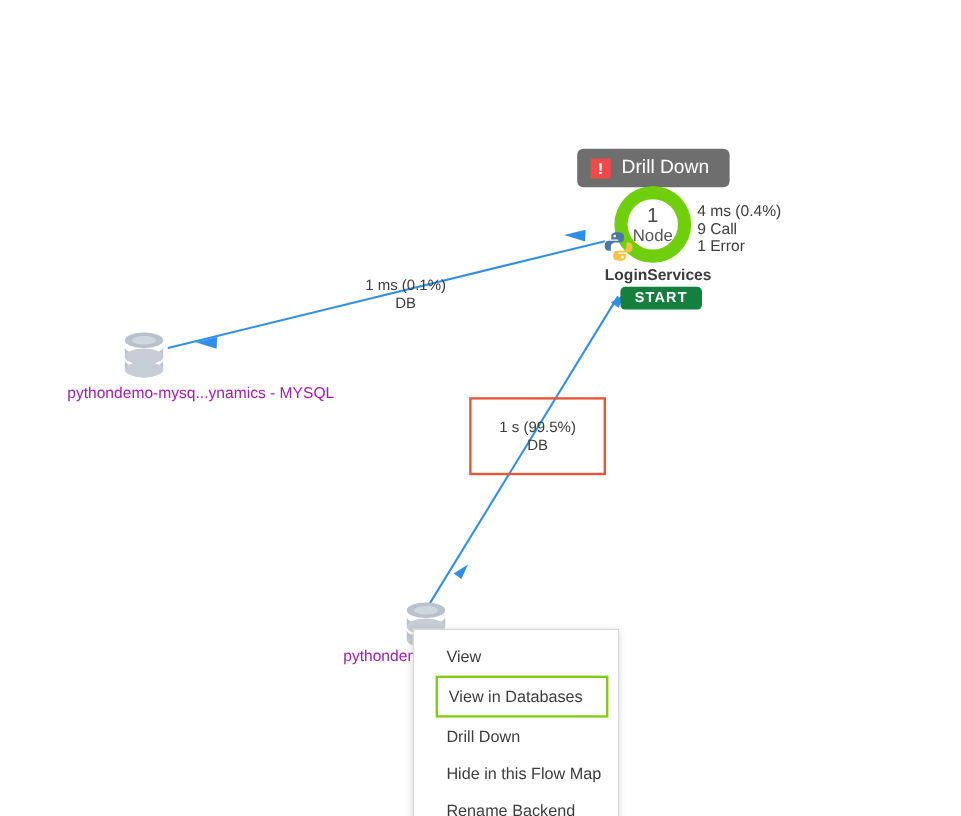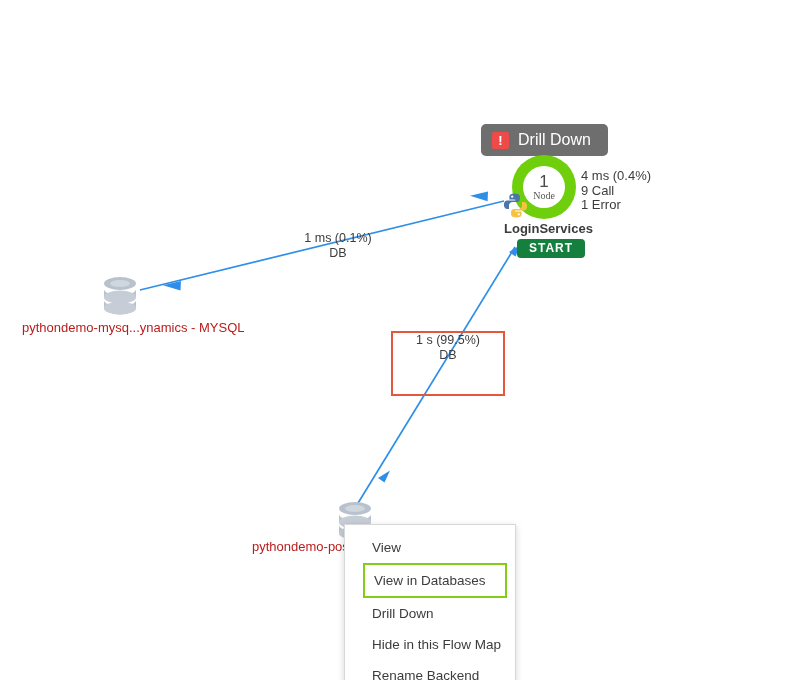--- a/index.html
+++ b/index.html
@@ -92,23 +92,22 @@
     align-items: center;
     justify-content: center;
     line-height: 1;
   }
   .node-donut .hole .count {
     font-size: 17px;
     color: #4a4a4a;
     margin-bottom: 1px;
   }
   .node-donut .hole .unit {
-    font-size: 10px;
+    font-size: 14px;
     color: #555555;
-    font-family: Liberation Serif, serif;
   }
 
   
   .python-icon {
     position: absolute;
     left: 503px;
     top: 193px;
     width: 25px;
     height: 25px;
   }
@@ -158,22 +157,23 @@
     position: absolute;
     width: 38px;
     height: 42px;
   }
   #db-mysql { left: 101px; top: 275px; }
   #db-postgres { left: 336px; top: 500px; }
 
   .db-label {
     position: absolute;
     font-size: 13px;
-    color: #b91c1c;
-    white-space: nowrap;
+    color: #a21caf;
+    white-space: nowrap;
+    margin-left: 34px;
   }
   #db-mysql-label { left: 22px; top: 320px; }
   #db-postgres-label { left: 252px; top: 539px; }
 
   
   .edge-label {
     position: absolute;
     font-size: 12.5px;
     line-height: 15px;
     color: #3c3c3c;
@@ -188,20 +188,21 @@
   #edge-label-postgres {
     left: 391px;
     top: 331px;
     width: 114px;
     height: 65px;
     box-sizing: border-box;
     border: 2px solid #e4573d;
     display: flex;
     flex-direction: column;
     align-items: center;
+    justify-content: center;
   }
 
   
   .context-menu {
     position: absolute;
     left: 344px;
     top: 524px;
     width: 172px;
     background: #ffffff;
     border: 1px solid #d7d7d7;

